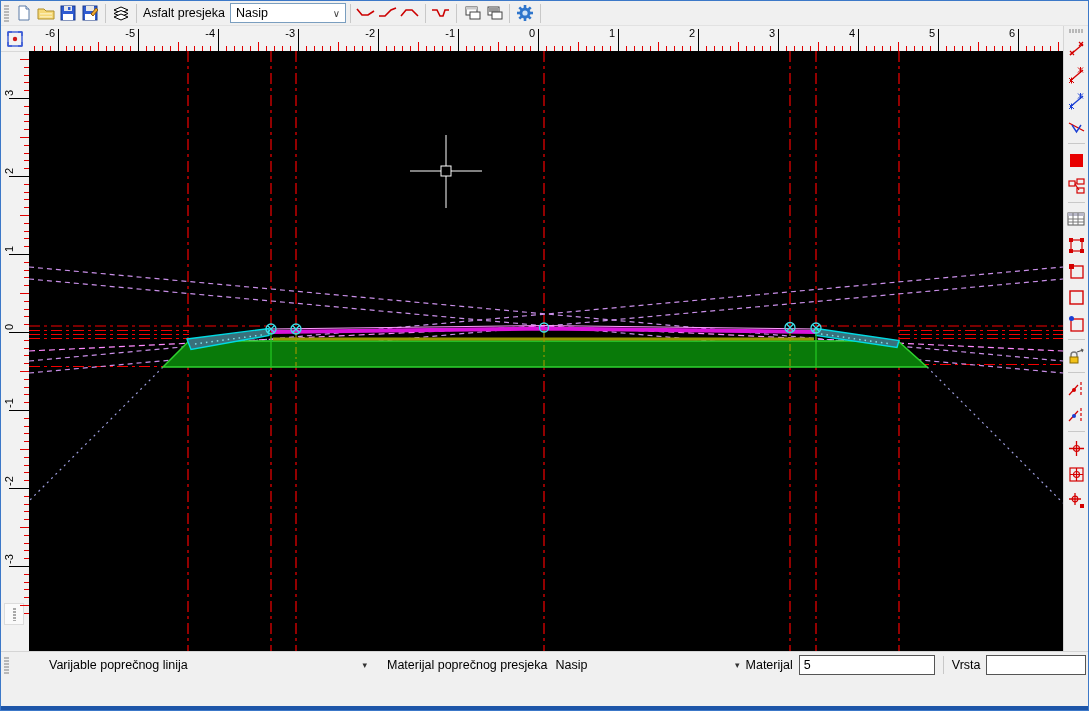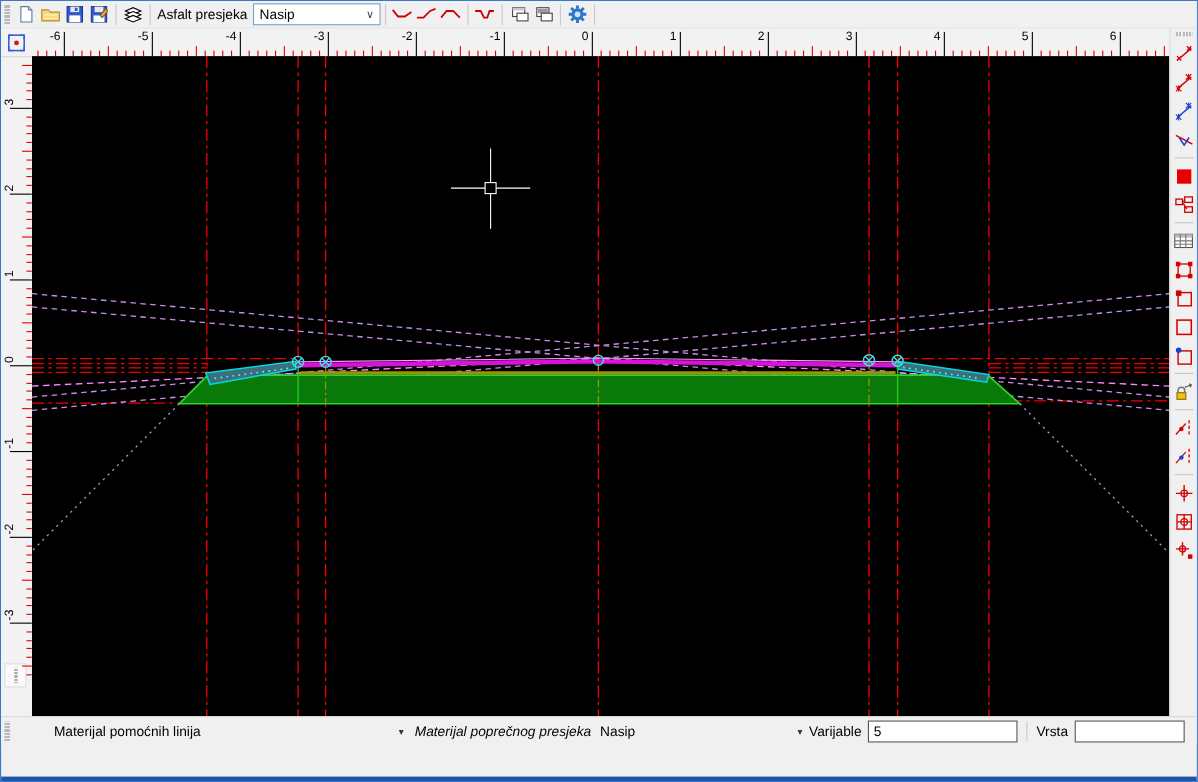--- a/index.html
+++ b/index.html
@@ -56,21 +56,21 @@
   .rt-btn { width:21px; height:20px; display:flex; align-items:center; justify-content:center;
             margin-bottom:6px; }
   .rt-sep { width:17px; height:1px; background:#c8c8c8; margin:0 0 6px 0; }
   
   #bottom-bar { height:27px; background:#f0f0f0; border-top:1px solid #d5d5d5;
                 display:flex; align-items:center; flex:0 0 auto; font-size:12.5px; padding-left:2px; }
   .combo-flat { display:flex; align-items:center; height:21px; }
   .combo-flat .chev { font-size:9px; color:#333; margin:0 6px; }
   #helper-combo { width:360px; }
   #helper-combo .val { padding-left:36px; }
-  #material-label { margin:0 8px 0 4px;font-style:italic; }
+  #material-label { margin:0 8px 0 14px; }
   #material-combo { width:190px; }
   .bb-input { height:20px; border:1px solid #555; background:#fff; font-size:12.5px;
               padding:0 4px; font-family:"Liberation Sans", sans-serif; }
   #distance-input { width:136px; margin-left:6px; }
   #slope-input { width:100px; margin-left:6px; }
   .bb-sep { width:1px; height:18px; background:#c8c8c8; margin:0 8px; }
   #blue-strip { height:4px; background:#1d55a8; flex:0 0 auto; margin-top:auto; }
 </style>
 </head>
 <body>
@@ -640,28 +640,28 @@
           <circle cx="7" cy="7" r="2.8" fill="none" stroke="#d40000" stroke-width="1.2"></circle>
           <rect x="12" y="12" width="4" height="4" fill="#d40000"></rect>
         </svg>
       </div>
     </div>
   </div>
 
   <div id="bottom-bar">
     <div class="grip-v"></div>
     <div id="helper-combo" class="combo-flat">
-      <span class="val">Materijal pomoćnih linija</span>
+      <span class="val">Varijable poprečnog linija</span>
       <span class="chev" style="margin-left:auto">▾</span>
     </div>
     <span id="material-label">Materijal poprečnog presjeka</span>
     <div id="material-combo" class="combo-flat">
       <span class="val">Nasip</span>
       <span class="chev" style="margin-left:auto">▾</span>
     </div>
-    <span>Varijable</span>
+    <span>Materijal</span>
     <input id="distance-input" class="bb-input" type="text" value="5" style="">
     <div class="bb-sep"></div>
     <span>Vrsta</span>
     <input id="slope-input" class="bb-input" type="text" value="" style="">
   </div>
   <div id="blue-strip"></div>
 </div>
 
 </body></html>

